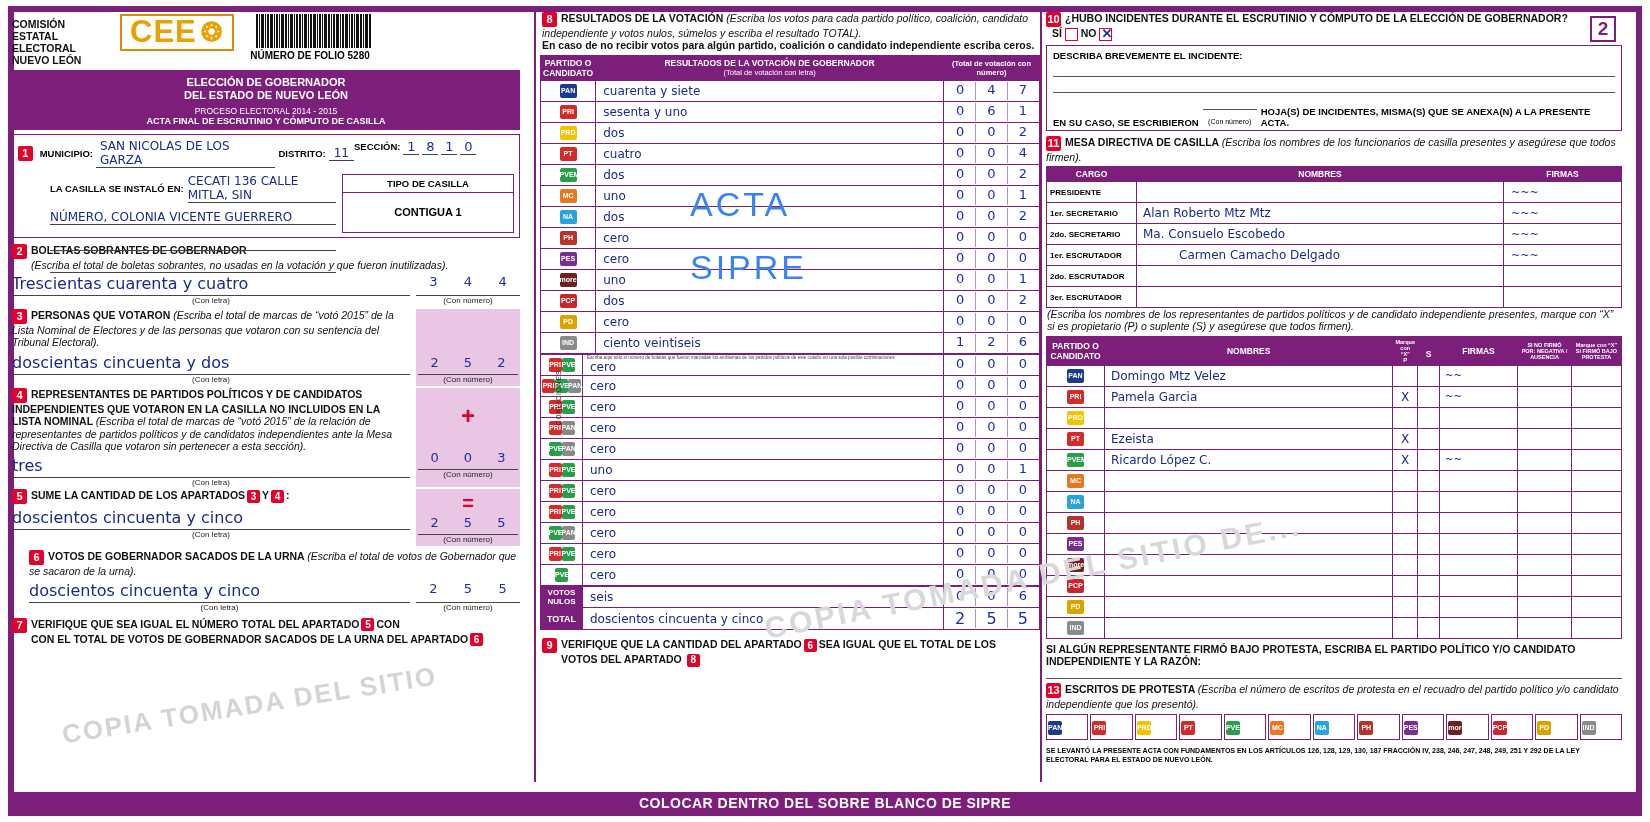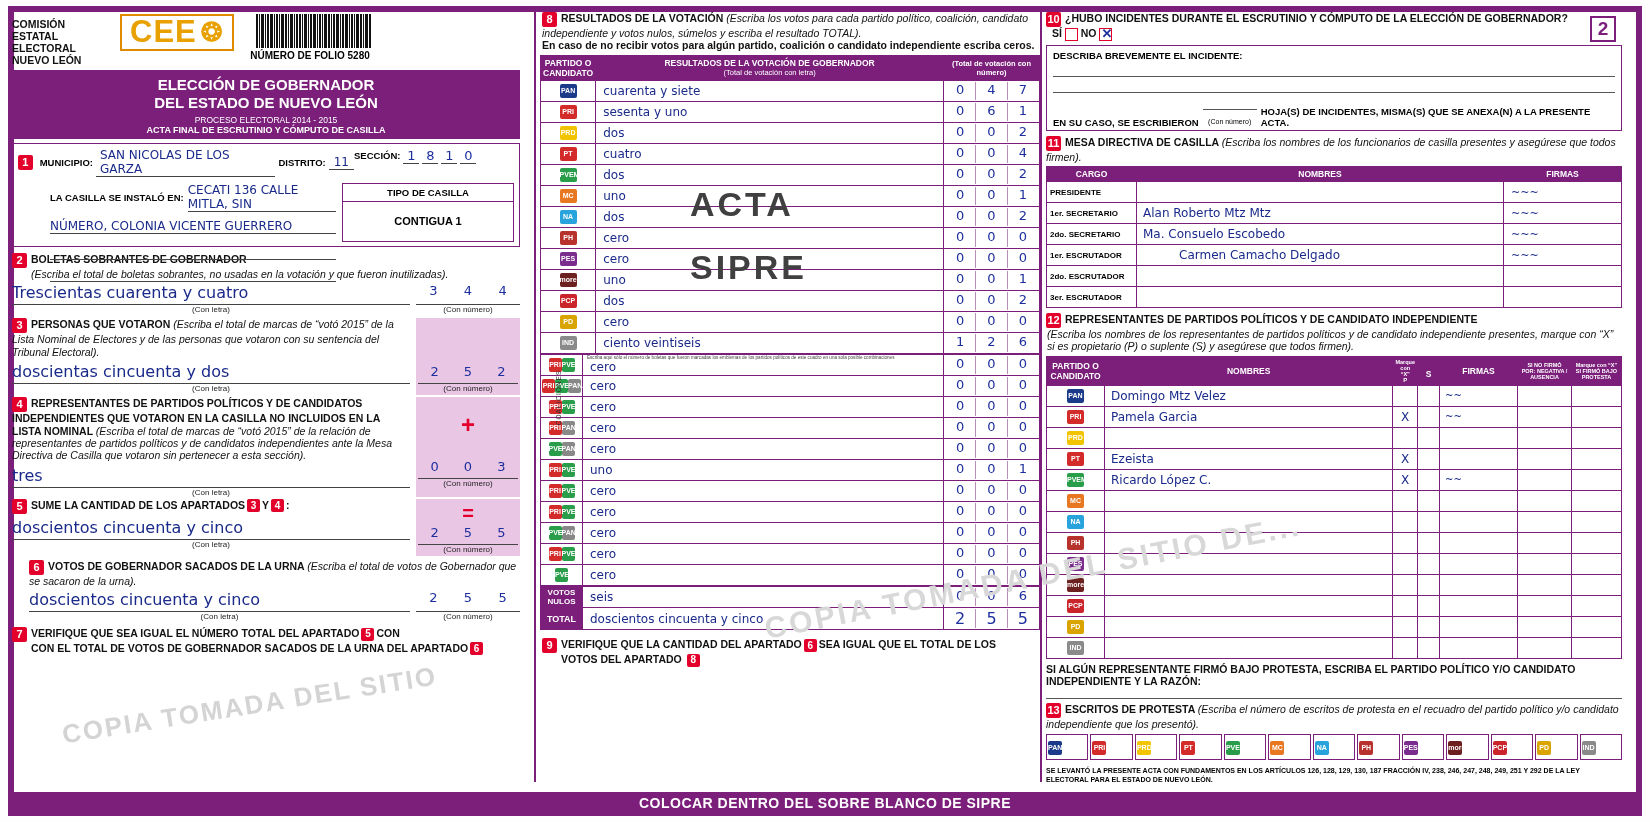--- a/index.html
+++ b/index.html
@@ -58,21 +58,21 @@
     border:2px solid #e08a00; color:#e8a100; font-weight:bold;
     font-size:31px; padding:0px 8px 2px 8px; letter-spacing:1px; line-height:1.0;
     display:flex; align-items:center; gap:4px;
   }
   .cee-flame { color:#e8a100; font-size:26px; }
   .barcode { display:flex; align-items:flex-end; gap:1px; height:34px; margin-left:6px;}
   .barcode span { display:block; width:2px; background:#111; height:34px; }
   .folio { font-size:10px; font-weight:bold; text-align:center; margin-top:2px;}
 
   .titlebox { background:#7b1f7b; color:#fff; text-align:center; padding:6px 4px 4px; margin:4px 6px 0 6px;}
-  .titlebox .t1 { font-size:15px; font-weight:bold; line-height:1.15; }
+  .titlebox .t1 { font-size:11px; font-weight:bold; line-height:1.15; }
   .titlebox .t2 { font-size:8.5px; margin-top:4px; }
   .titlebox .t3 { font-size:9px; font-weight:bold; }
 
   .boxA { border:1.5px solid #7b1f7b; margin:4px 6px 0 6px; padding:4px 5px; position:relative; }
   .hand { font-family:"DejaVu Sans", sans-serif; color:#1a2a8a; }
 
   .centeredit { font-size:8px; text-align:center; color:#222; }
 
   
   table { border-collapse:collapse; }
@@ -84,21 +84,21 @@
   .digit-cell { width:96px; }
 
   .plogo { display:inline-block; width:17px; height:14px; border-radius:2px; font-size:7px;
            color:#fff; font-weight:bold; line-height:14px; text-align:center; }
 
   .digits { display:flex; height:100%; }
   .digits div { flex:1; border-left:1px solid #b98fb9; }
   .digits div:first-child { border-left:0; }
 
   .watermark {
-    position:absolute; color:#404040; font-weight:bold; pointer-events:none;
+    position:absolute; color:#3b82f6; font-weight:normal; pointer-events:none;
     z-index:5;
   }
   .wm1 { left:690px; top:185px; font-size:34px; letter-spacing:3px; }
   .wm2 { left:690px; top:248px; font-size:34px; letter-spacing:3px; }
   .wm-diag {
     position:absolute; left:760px; top:560px; font-size:30px; color:#d8d8d8;
     transform:rotate(-11deg); letter-spacing:3px; font-weight:bold; z-index:4;
   }
   .wm-diag2 {
     position:absolute; left:60px; top:690px; font-size:26px; color:#d4d4d4;
@@ -828,23 +828,20 @@
           <tr>
             <td style="font-size:8px; font-weight:bold; padding-left:3px;">3er. ESCRUTADOR</td>
             <td>
               <div class="hand hw-sm" style="padding:0 5px;"></div>
             </td>
             <td></td>
           </tr>
         </tbody>
     </table>
 
-    <div class="sec-title" style="margin-top:5px;">
-      <span class="num">12</span><span>REPRESENTANTES DE PARTIDOS POLÍTICOS Y DE CANDIDATO INDEPENDIENTE</span>
-    </div>
     <div class="sec-title" style="padding-left:1px;"><i>(Escriba los nombres de los representantes de partidos políticos y de candidato independiente presentes, marque con “X” si es propietario (P) o suplente (S) y asegúrese que todos firmen).</i></div>
     <table class="vt" style="margin-top:3px;">
       <thead>
         <tr>
           <th style="width:58px;"><span>PARTIDO O CANDIDATO</span></th>
           <th><span>NOMBRES</span></th>
           <th style="width:22px; font-size:6px;">
               <div style="font-size:5.5px;">Marque con “X”</div>
               <div>P</div>
             </th>

